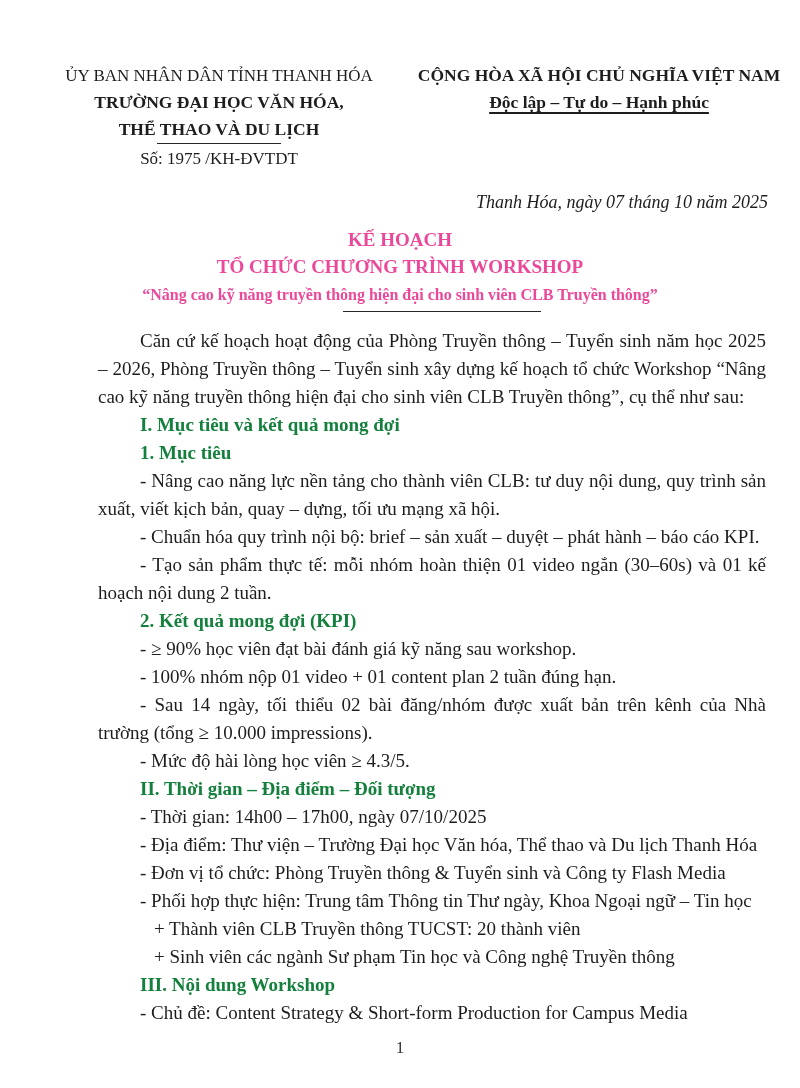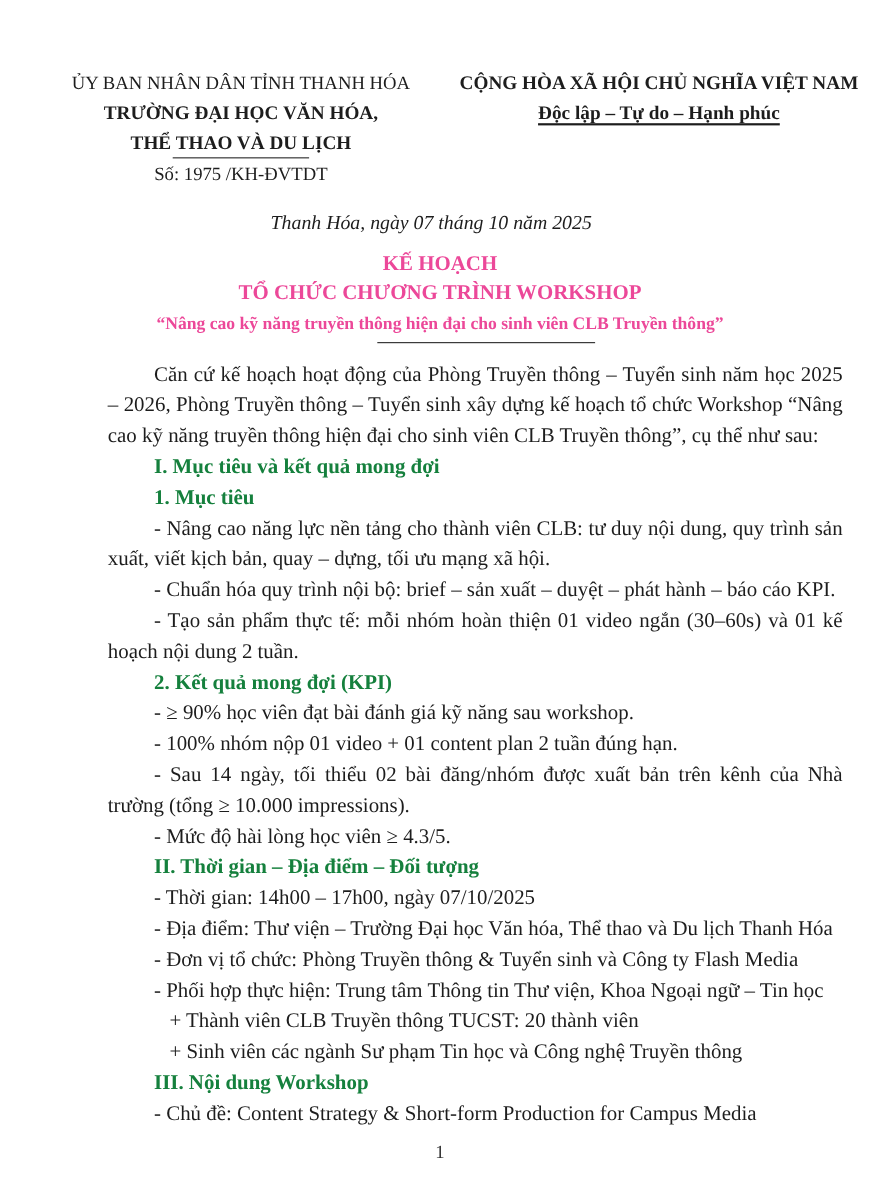--- a/index.html
+++ b/index.html
@@ -18,22 +18,22 @@
   .header { display:flex; justify-content:space-between; padding:62px 6px 0 34px; }
   .hcol-left  { width:372px; text-align:center; }
   .hcol-right { width:392px; text-align:center; }
   .h-line  { font-size:17px; line-height:27px; white-space:nowrap; }
   .h-bold  { font-weight:bold; font-size:17.5px; }
   .motto   { text-decoration:underline; text-underline-offset:4px; text-decoration-thickness:1.5px; }
   .rule-org { width:124px; border-top:1.6px solid #262626; margin:0 auto 1px auto; }
   .doc-number { font-size:17px; line-height:27px; }
 
   .date-line {
-    margin-top:18px; padding-right:16px;
-    text-align:center; font-style:italic; font-size:18px; line-height:24px;
+    margin-top:18px; padding-right:32px;
+    text-align:right; font-style:italic; font-size:18px; line-height:24px;
   }
 
   
   .title { margin-top:12px; text-align:center; }
   .title p { font-weight:bold; color:#ec4899; }
   .t1 { font-size:19px; line-height:27px; }
   .t2 { font-size:16px; line-height:30px; }
   .rule-title { width:198px; border-top:1.7px solid #262626; margin:1px 0 0 343px; }
 
   
@@ -91,21 +91,21 @@
     <p class="item">- Tạo sản phẩm thực tế: mỗi nhóm hoàn thiện 01 video ngắn (30–60s) và 01 kế hoạch nội dung 2 tuần.</p>
     <p class="hd">2. Kết quả mong đợi (KPI)</p>
     <p class="item">- ≥ 90% học viên đạt bài đánh giá kỹ năng sau workshop.</p>
     <p class="item">- 100% nhóm nộp 01 video + 01 content plan 2 tuần đúng hạn.</p>
     <p class="item">- Sau 14 ngày, tối thiểu 02 bài đăng/nhóm được xuất bản trên kênh của Nhà trường (tổng ≥ 10.000 impressions).</p>
     <p class="item">- Mức độ hài lòng học viên ≥ 4.3/5.</p>
     <p class="hd">II. Thời gian – Địa điểm – Đối tượng</p>
     <p class="item">- Thời gian: 14h00 – 17h00, ngày 07/10/2025</p>
     <p class="item">- Địa điểm: Thư viện – Trường Đại học Văn hóa, Thể thao và Du lịch Thanh Hóa</p>
     <p class="item">- Đơn vị tổ chức: Phòng Truyền thông &amp; Tuyển sinh và Công ty Flash Media</p>
-    <p class="item">- Phối hợp thực hiện: Trung tâm Thông tin Thư viện, Khoa Ngoại ngữ – Tin học</p>
+    <p class="item">- Phối hợp thực hiện: Trung tâm Thông tin Thư ngày, Khoa Ngoại ngữ – Tin học</p>
     <p class="subitem">+ Thành viên CLB Truyền thông TUCST: 20 thành viên</p>
     <p class="subitem">+ Sinh viên các ngành Sư phạm Tin học và Công nghệ Truyền thông</p>
     <p class="hd">III. Nội dung Workshop</p>
     <p class="item">- Chủ đề: Content Strategy &amp; Short-form Production for Campus Media</p>
   </div>
 
   <p class="page-number">1</p>
 
 </div>
 

